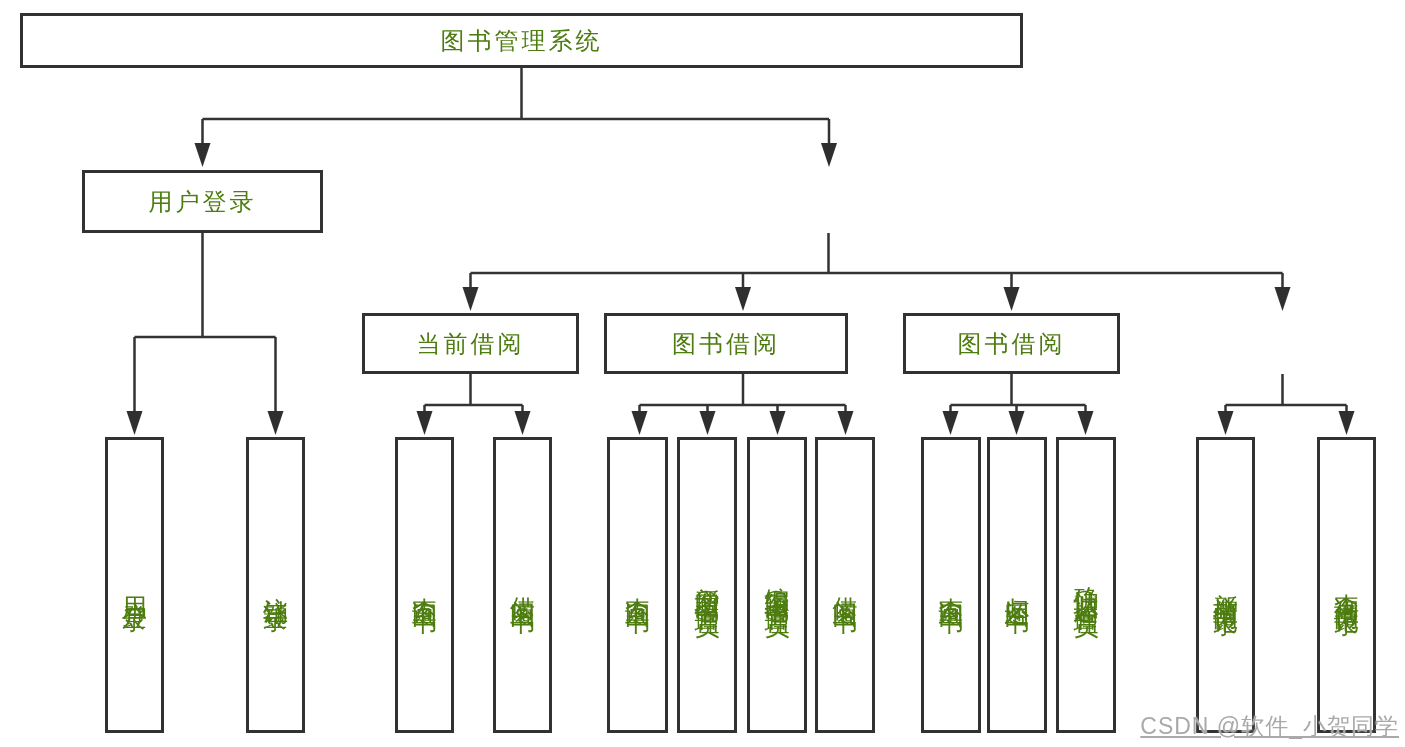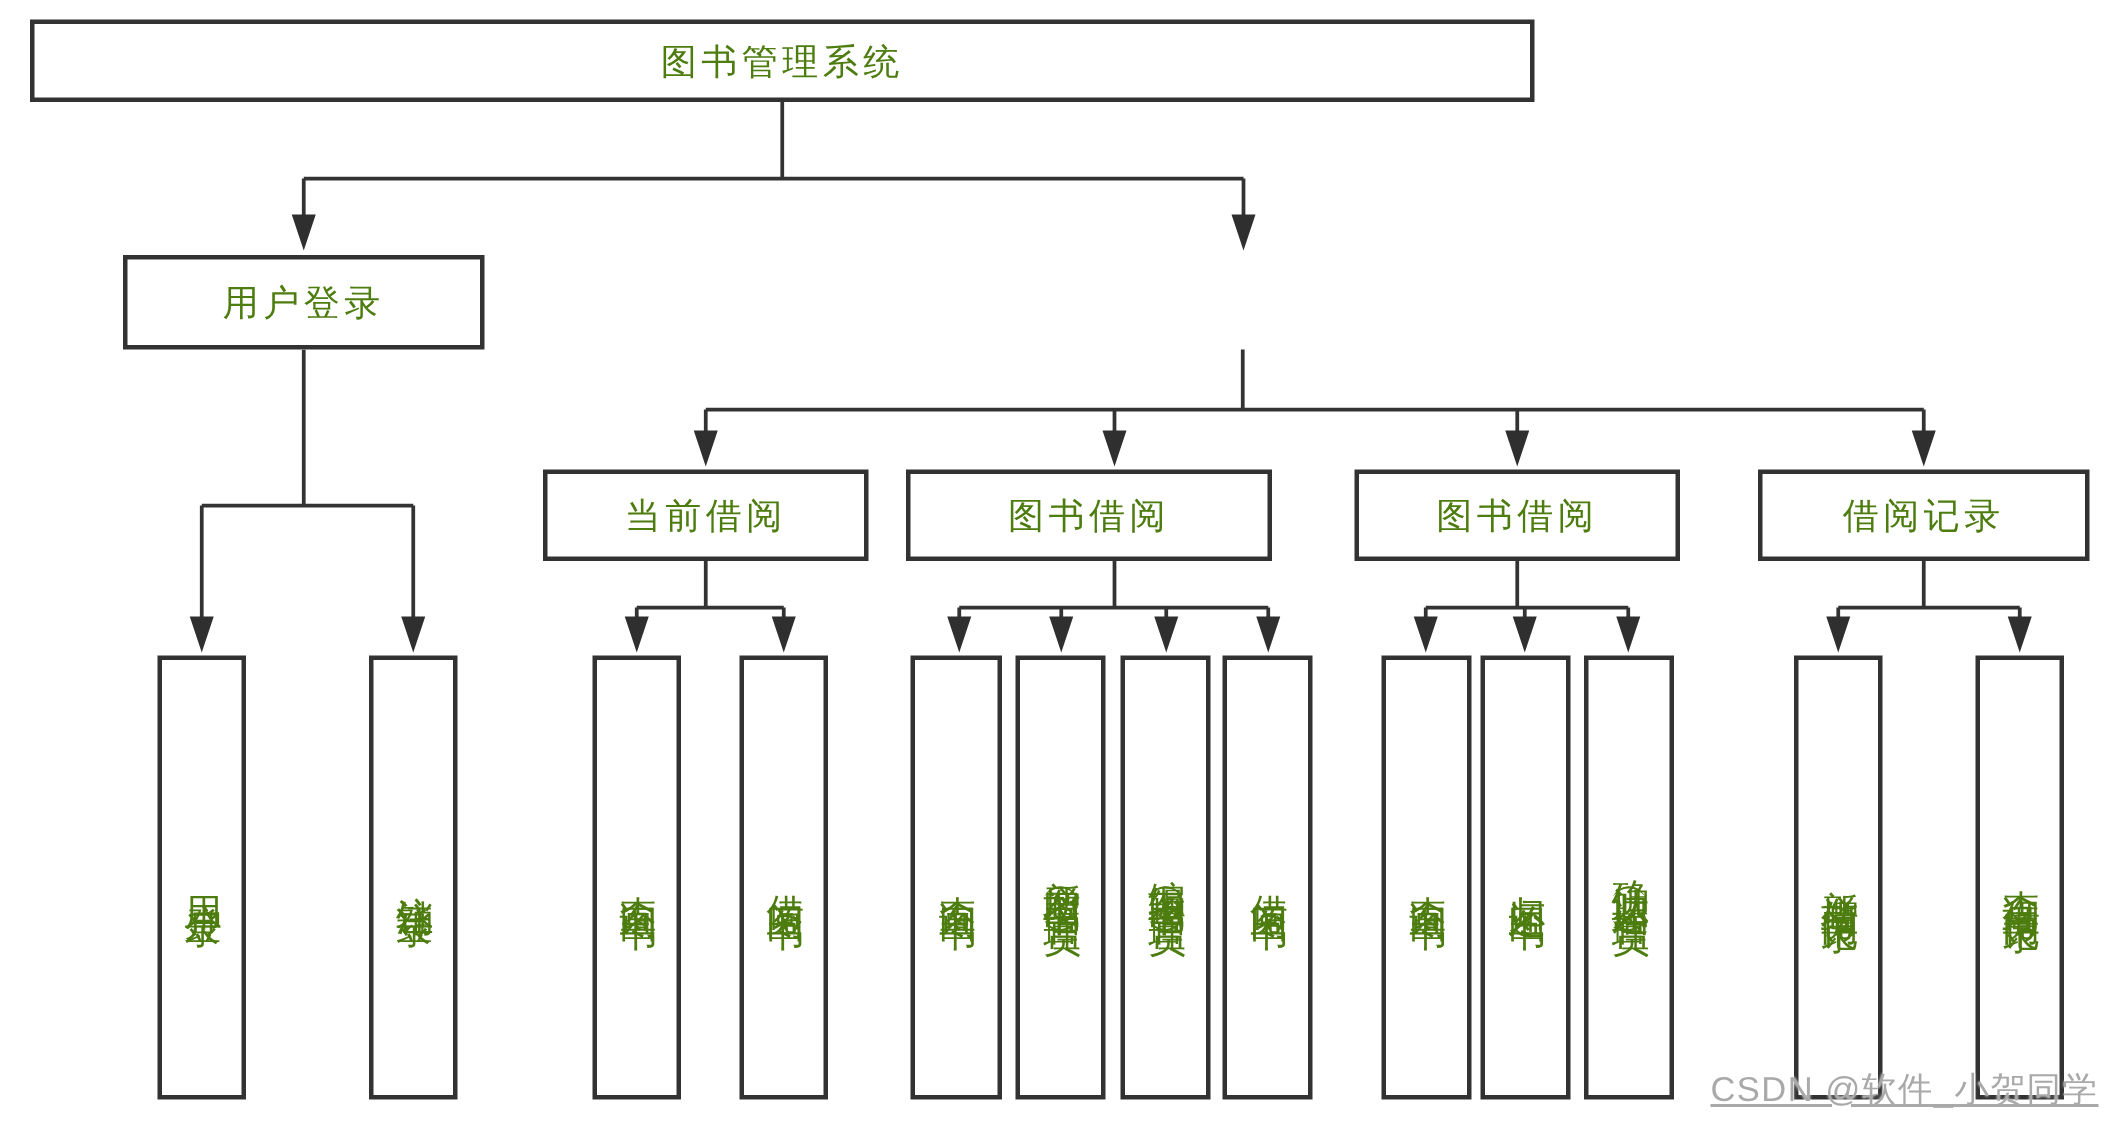--- a/index.html
+++ b/index.html
@@ -126,23 +126,20 @@
 
   <div class="node horiz" style="left:362px;top:313px;width:217px;height:61px">
     <span>当前借阅</span>
   </div>
   <div class="node horiz" style="left:604px;top:313px;width:244px;height:61px">
     <span>图书借阅</span>
   </div>
   <div class="node horiz" style="left:903px;top:313px;width:217px;height:61px">
     <span>图书借阅</span>
   </div>
-  <div class="node horiz" style="left:1172px;top:313px;width:221px;height:61px">
-    <span>借阅记录</span>
-  </div>
 
   <div class="node vert" style="left:105px;top:437px;width:59px;height:296px">
     <span>用户登录</span>
   </div>
   <div class="node vert" style="left:246px;top:437px;width:59px;height:296px">
     <span>注销登录</span>
   </div>
 
   <div class="node vert" style="left:395px;top:437px;width:59px;height:296px">
     <span>查询图书</span>

